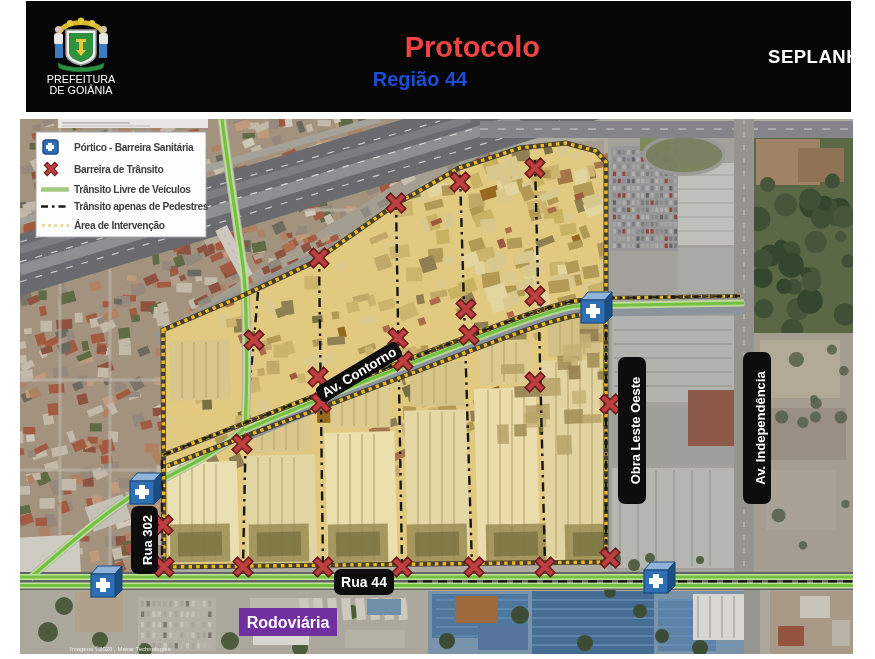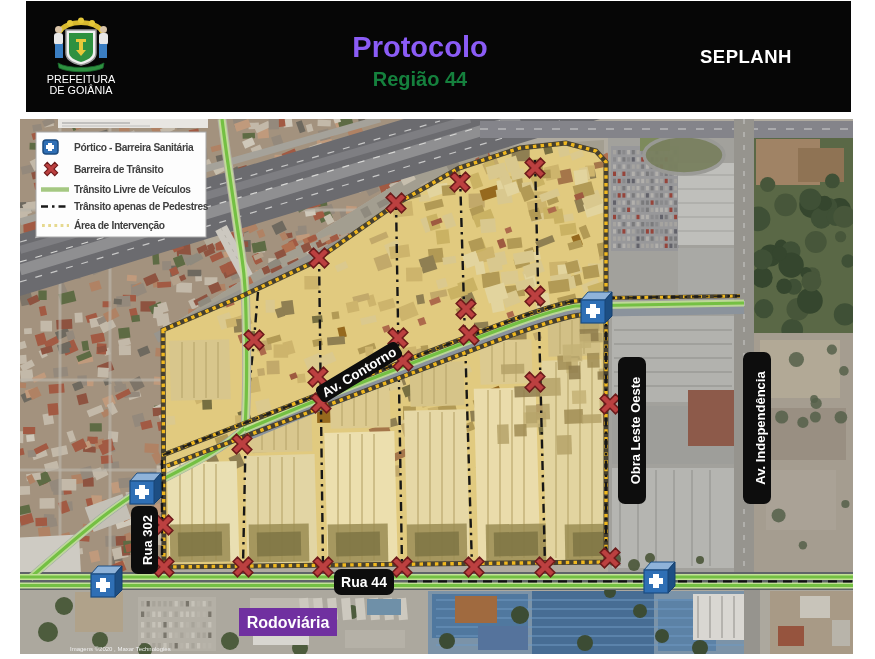--- a/index.html
+++ b/index.html
@@ -17,23 +17,23 @@
 <circle cx="12.5" cy="14.5" r="3.5" fill="#d9c4a8"></circle>
 <rect x="53" y="18" width="9" height="12" rx="3" fill="#e8e8e8"></rect>
 <rect x="53" y="29" width="8" height="14" fill="#3a7ec2"></rect>
 <circle cx="57.5" cy="14.5" r="3.5" fill="#d9c4a8"></circle>
 <path d="M20,15 L50,15 L50,38 C50,44 44,48 35,50 C26,48 20,44 20,38 Z" fill="#f0f0f0" stroke="#9a9a9a" stroke-width="1.5"></path>
 <path d="M23,18 L47,18 L47,37 C47,42 42,45 35,47 C28,45 23,42 23,37 Z" fill="#2e9140"></path>
 <path d="M30,24 h10 v3 h-3 v8 h3 l-5,6 -5,-6 h3 v-8 h-3 Z" fill="#e6c93a"></path>
 <path d="M12,48 C22,54 48,54 58,48 L57,53 C46,58 24,58 13,53 Z" fill="#2e9140" stroke="#1c6b2e" stroke-width="0.8"></path>
 </svg>
 <div style="position:absolute;left:16px;top:74px;width:130px;text-align:center;color:#fff;font-weight:normal;font-size:10.8px;line-height:11px">PREFEITURA<br>DE GOIÂNIA</div>
-<div style="position:absolute;left:300px;top:31px;width:240px;text-align:center;color:#8b5cf6;font-weight:bold;font-size:29px">Protocolo</div>
-<div style="position:absolute;left:300px;top:68px;width:240px;text-align:center;color:#15803d;font-weight:bold;font-size:20px">Região 44</div>
-<div style="position:absolute;left:700px;top:46px;width:160px;text-align:left;color:#fff;font-weight:bold;font-size:18.5px;letter-spacing:0.5px">SEPLANH</div>
+<div style="position:absolute;left:300px;top:31px;width:240px;text-align:right;color:#ef4444;font-weight:bold;font-size:29px">Protocolo</div>
+<div style="position:absolute;left:300px;top:68px;width:240px;text-align:center;color:#1d4ed8;font-weight:bold;font-size:20px">Região 44</div>
+<div style="position:absolute;left:700px;top:46px;width:160px;text-align:right;color:#fff;font-weight:bold;font-size:18.5px;letter-spacing:0.5px">SEPLANH</div>
 <svg width="833" height="535" viewBox="20 119 833 535" style="position:absolute;left:20px;top:119px" xmlns="http://www.w3.org/2000/svg">
 <defs>
 <clipPath id="mapclip">
         <rect x="20" y="119" width="833" height="535"></rect>
       </clipPath>
 <clipPath id="resclip">
         <polygon points="20,119 450,119 450,150 163,330 163,572 20,572"></polygon>
       </clipPath>
 <clipPath id="yclip">
         <polygon points="163,330 240,297 312,263 396,204 459,168 520,148 566,143 596,151 606,162 606,562 164,567"></polygon>

